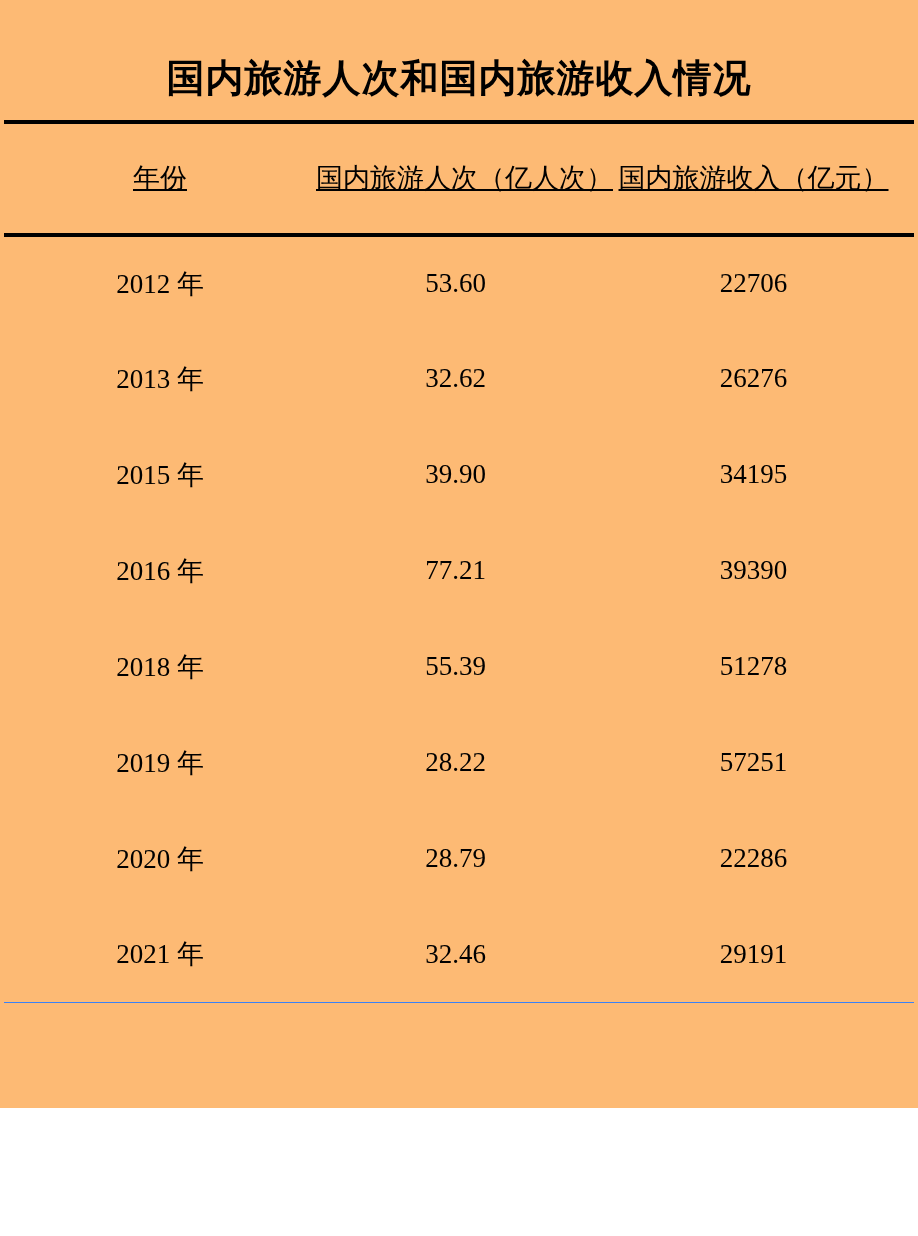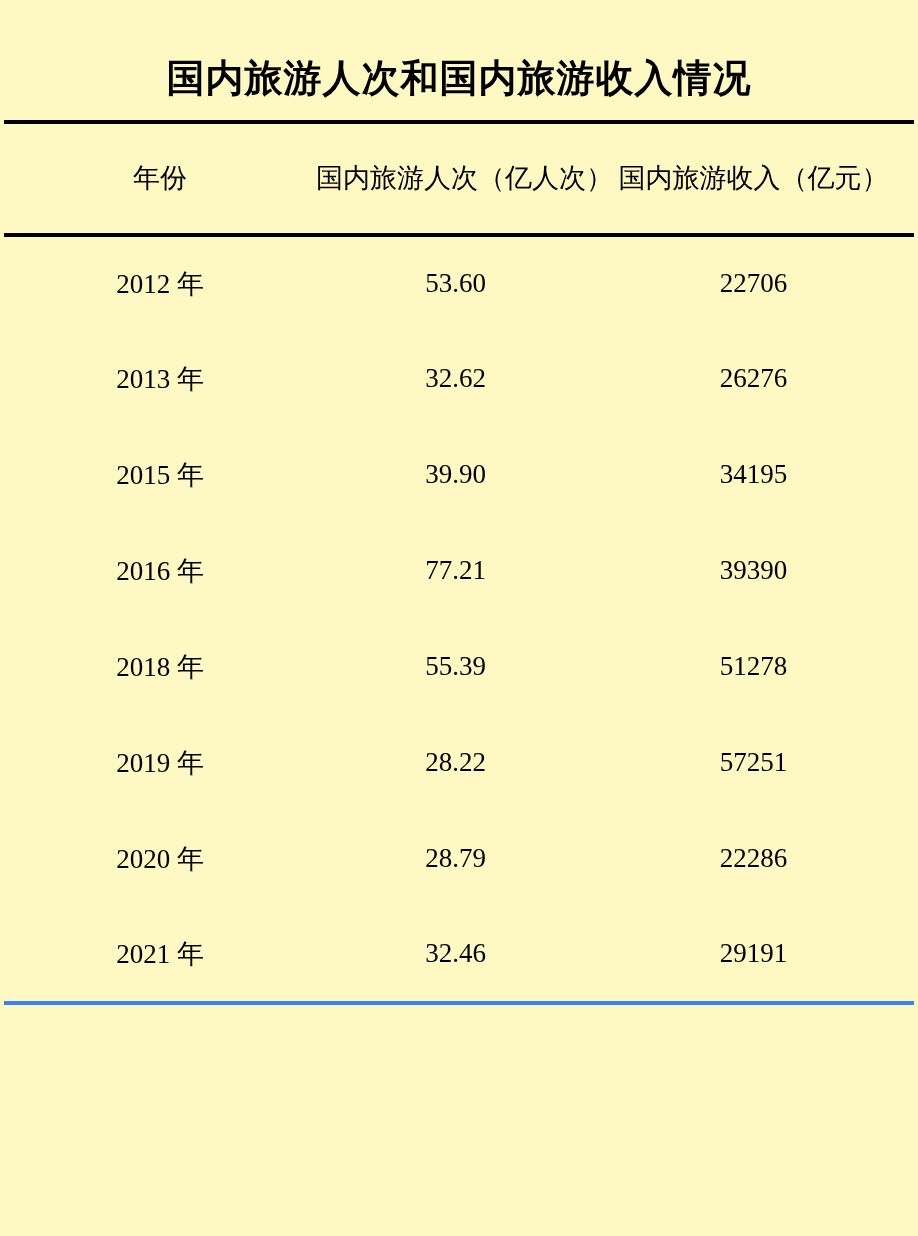--- a/index.html
+++ b/index.html
@@ -3,22 +3,22 @@
 <meta charset="utf-8">
 <style>
   html, body {
     margin: 0;
     padding: 0;
     background: #ffffff;
   }
   .sheet {
     position: relative;
     width: 918px;
-    height: 1236px;
-    background: #fef9c3;
+    height: 1108px;
+    background: #fdba74;
     color: #000000;
     font-family: "Liberation Serif", "DejaVu Serif", serif;
     overflow: hidden;
   }
   .doc-title {
     padding: 56px 0 18px 0;
     text-align: center;
     font-size: 38px;
     line-height: 1.2;
     font-weight: 600;
@@ -35,23 +35,24 @@
   }
   col.c1 { width: 312px; }
   col.c2 { width: 300px; }
   col.c3 { width: 298px; }
   thead tr {
     height: 113px;
   }
   thead {
     border-top: 4px solid #000000;
     border-bottom: 4px solid #000000;
+    text-decoration: underline;
   }
   tbody {
-    border-bottom: 4px solid #3b82f6;
+    border-bottom: 1px solid #3b82f6;
   }
   tbody tr {
     height: 96px;
   }
   th, td {
     font-weight: normal;
     padding: 0;
     white-space: nowrap;
     overflow: visible;
   }

